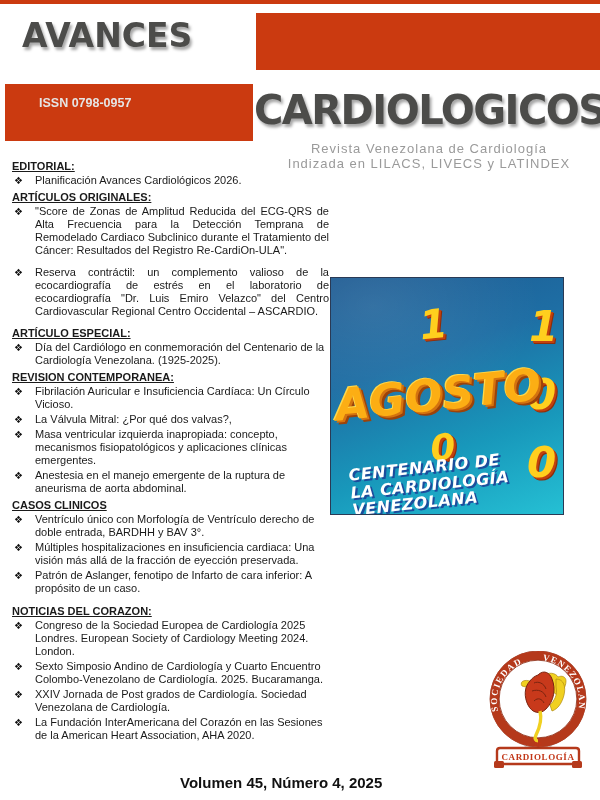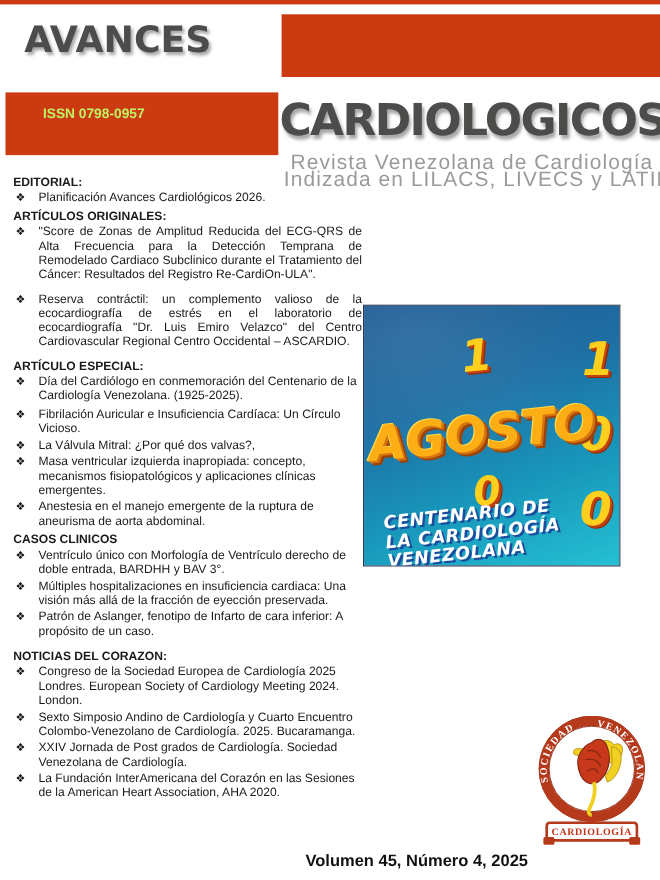--- a/index.html
+++ b/index.html
@@ -23,35 +23,35 @@
     font-family:"DejaVu Sans", sans-serif;font-weight:bold;
     font-size:33px;line-height:60px;color:var(--title-gray);
     text-shadow:2px 3px 3px rgba(0,0,0,0.35);
     letter-spacing:0px;white-space:nowrap;z-index:3;
   }
   .red-block-tr{position:absolute;left:256px;top:13px;width:344px;height:57px;background:var(--red);z-index:1;}
   .red-bar-left{
     position:absolute;left:5px;top:84px;width:248px;height:57px;background:var(--red);z-index:1;
     box-sizing:border-box;padding:11px 0 0 8px;
   }
-  .issn-line{color:#bef264;font-weight:bold;font-size:12.5px;line-height:16px;white-space:nowrap;padding-left:26px;}
+  .issn-line{color:#e5e5e5;font-weight:bold;font-size:12.5px;line-height:16px;white-space:nowrap;padding-left:26px;}
   .title-cardio{
     position:absolute;left:254px;top:82px;
     font-family:"DejaVu Sans", sans-serif;font-weight:bold;
     font-size:40px;line-height:56px;color:var(--title-gray);
     text-shadow:2px 3px 3px rgba(0,0,0,0.35);
     letter-spacing:-1.5px;white-space:nowrap;z-index:3;
   }
   .subtitle{
     position:absolute;left:258px;top:141px;width:342px;text-align:center;
-    color:var(--sub-gray);font-size:19px;line-height:15px;letter-spacing:1px;z-index:3;white-space:nowrap;
+    color:var(--sub-gray);font-size:13px;line-height:15px;letter-spacing:1px;z-index:3;white-space:nowrap;
   }
   
   .toc{position:absolute;left:12px;top:160px;width:317px;font-size:11px;line-height:13px;}
-  .shead{font-weight:bold;margin:0 0 1px 0;}
+  .shead{font-weight:bold;text-decoration:underline;margin:0 0 1px 0;}
   .sec{margin-bottom:4px;}
   .item{display:flex;margin-bottom:2px;}
   .bullet{flex:0 0 21px;width:21px;font-size:10px;padding-left:2px;color:#111;}
   .itxt{flex:1;}
   .sec-originales .item{margin-bottom:9px;}
   .sec-originales .itxt{text-align:justify;}
   .sec-especial{margin-top:0;}
   .sec-revision{margin-top:4px;}
   .sec-casos{margin-top:2px;}
   .sec-noticias{margin-top:10px;}
@@ -82,21 +82,21 @@
   .caption{
     position:absolute;left:10px;top:178px;
     font-family:"DejaVu Sans", sans-serif;font-weight:bold;font-style:italic;
     font-size:16px;line-height:17.5px;color:#ffffff;letter-spacing:0.5px;white-space:nowrap;
     text-shadow:2px 2px 0 #1c4c9c;
   }
   
   .logo{position:absolute;left:486px;top:651px;width:104px;height:124px;}
   
   .volume{
-    position:absolute;left:180px;top:774px;width:300px;text-align:right;
+    position:absolute;left:180px;top:774px;width:300px;text-align:left;
     font-weight:bold;font-size:15px;color:#111;white-space:nowrap;
   }
 </style>
 </head>
 <body>
 
 <div class="top-strip"></div>
 <div class="title-avances">AVANCES</div>
 <div class="red-block-tr"></div>
 <div class="red-bar-left">
@@ -132,20 +132,21 @@
 
   <div class="sec sec-especial">
     <div class="shead">ARTÍCULO ESPECIAL:</div>
     <div class="item">
       <span class="bullet">❖</span>
       <span class="itxt">Día del Cardiólogo en conmemoración del Centenario de la Cardiología Venezolana.   (1925-2025).</span>
     </div>
   </div>
 
   <div class="sec sec-revision">
+    <div class="shead">REVISION CONTEMPORANEA:</div>
     <div class="item">
       <span class="bullet">❖</span>
       <span class="itxt">Fibrilación Auricular e Insuficiencia Cardíaca: Un Círculo Vicioso.</span>
     </div>
     <div class="item">
       <span class="bullet">❖</span>
       <span class="itxt">La Válvula Mitral: ¿Por qué dos valvas?,</span>
     </div>
     <div class="item">
       <span class="bullet">❖</span>

